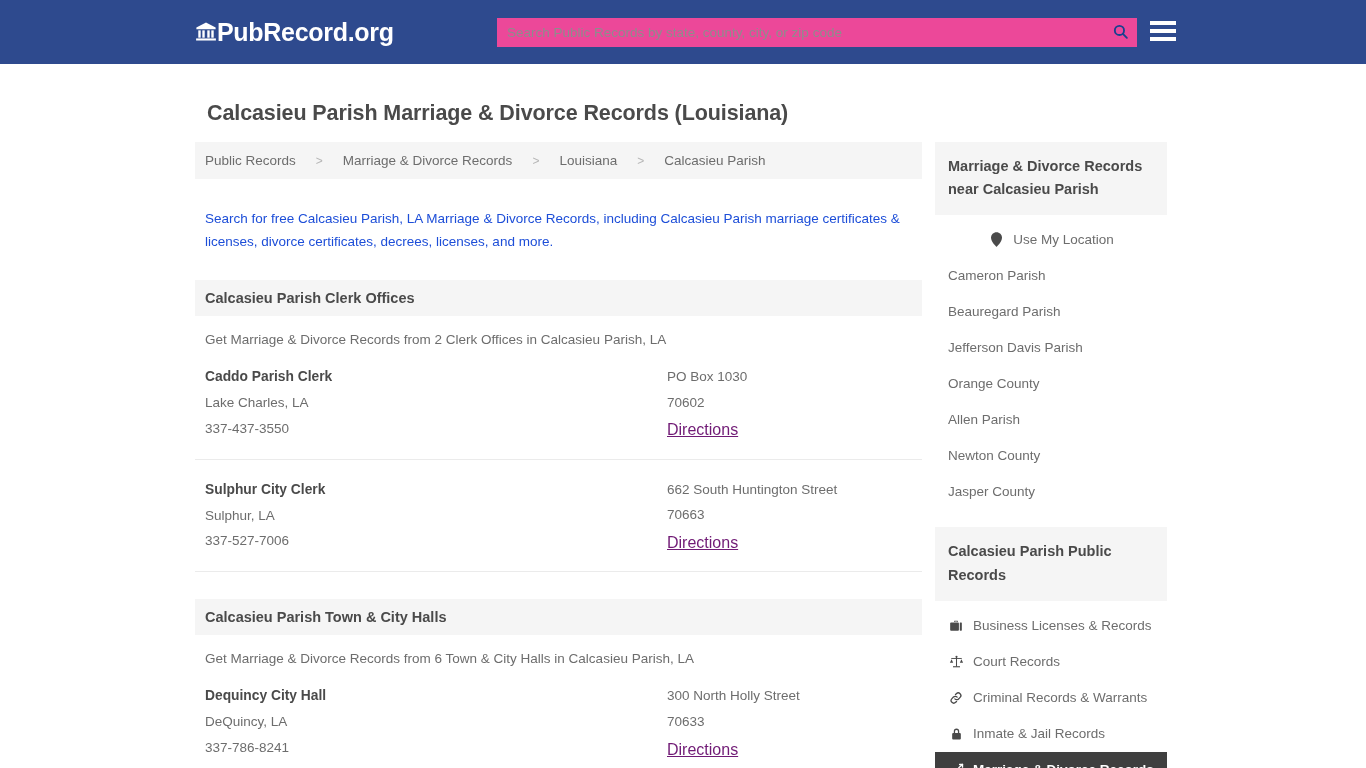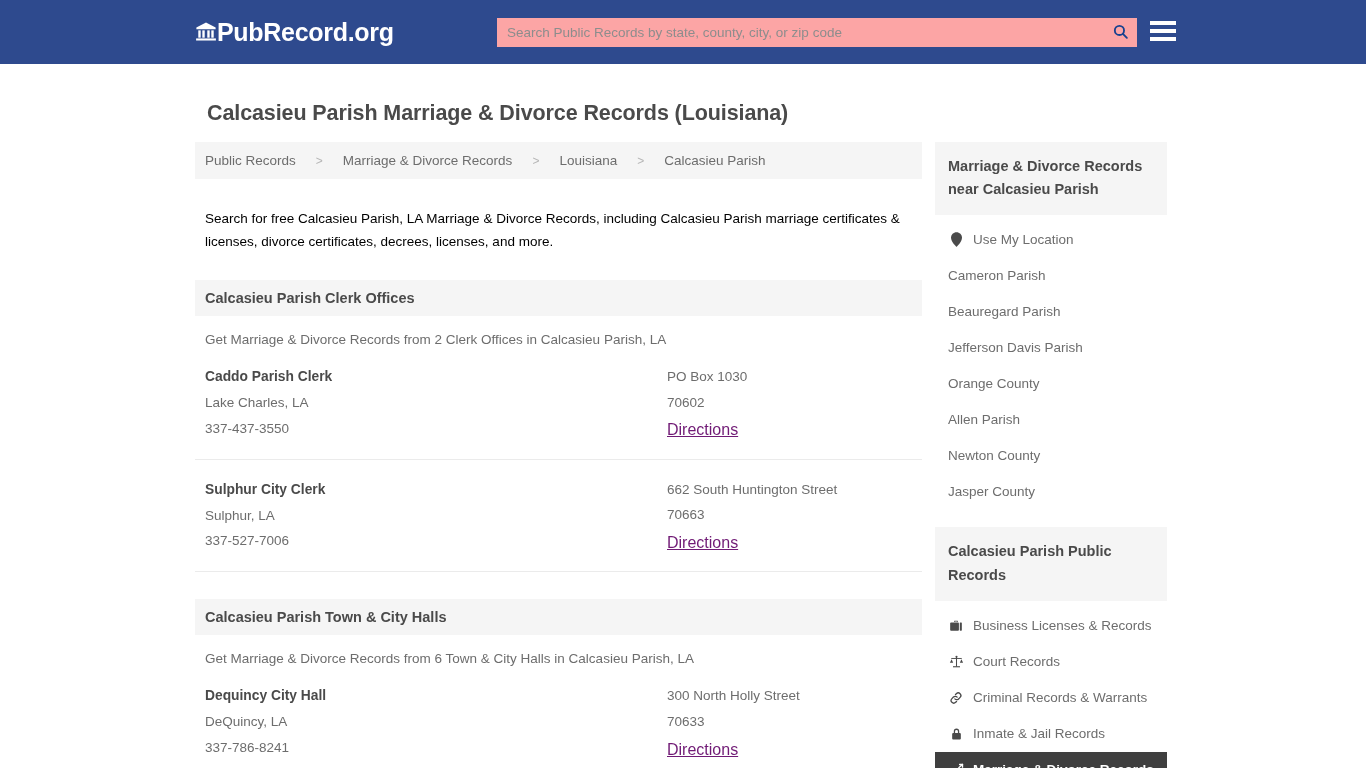--- a/index.html
+++ b/index.html
@@ -33,21 +33,21 @@
     font-weight: bold;
     letter-spacing: -0.3px;
     line-height: 1;
   }
   .search-wrap {
     position: absolute;
     left: 497px;
     top: 18px;
     width: 640px;
     height: 29px;
-    background: #fca5a5;
+    background: #ec4899;
     display: flex;
     align-items: center;
   }
   .search-input {
     flex: 1;
     border: 0;
     outline: none;
     height: 27px;
     padding: 0 8px 0 10px;
     font-size: 13.5px;
@@ -116,21 +116,21 @@
     font-size: 13.5px;
   }
   .breadcrumb a {
     color: #6d6d6d;
     text-decoration: none;
   }
   .breadcrumb .sep { color: #b6b6b6; font-size: 12px; }
 
   .intro {
     font-size: 13.5px;
-    color: #000000;
+    color: #1d4ed8;
     line-height: 1.72;
     padding: 14px 10px 0 10px;
     max-width: 720px;
   }
 
   
   .section-head {
     background: #f5f5f5;
     height: 36px;
     display: flex;
@@ -192,21 +192,21 @@
   .side-item {
     display: flex;
     align-items: center;
     gap: 9px;
     height: 36px;
     padding: 0 13px;
     font-size: 13.5px;
     color: #6d6d6d;
     cursor: pointer;
   }
-  .side-item.first { margin-top: 6px; }
+  .side-item.first { margin-top: 6px; justify-content: center; }
   .side-item .ico {
     width: 16px; height: 16px;
     display: flex; align-items: center; justify-content: center;
     flex: 0 0 16px;
   }
   .side-item.active {
     background: #3f3f3f;
     color: #ffffff;
     font-weight: bold;
   }

